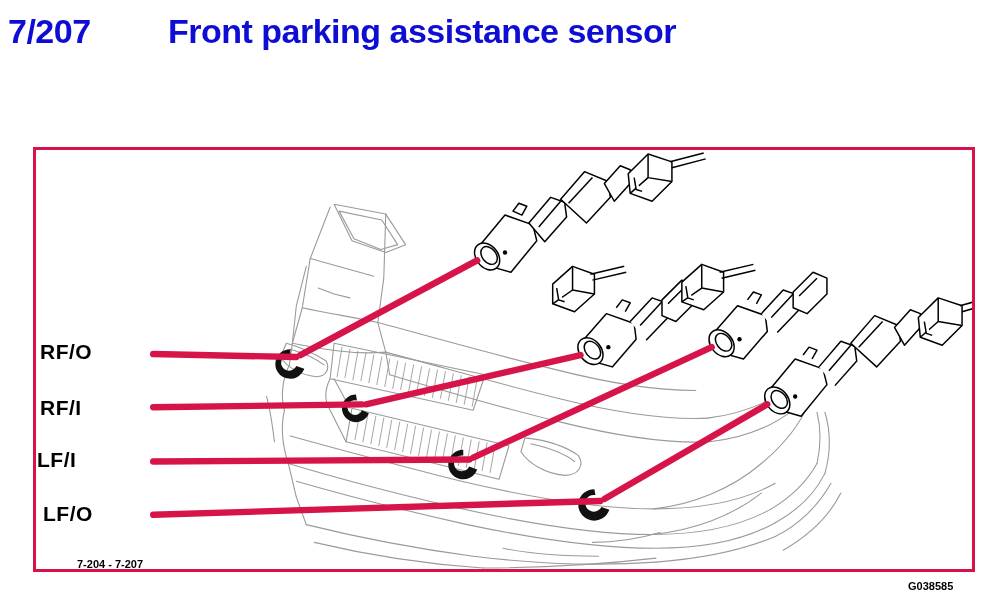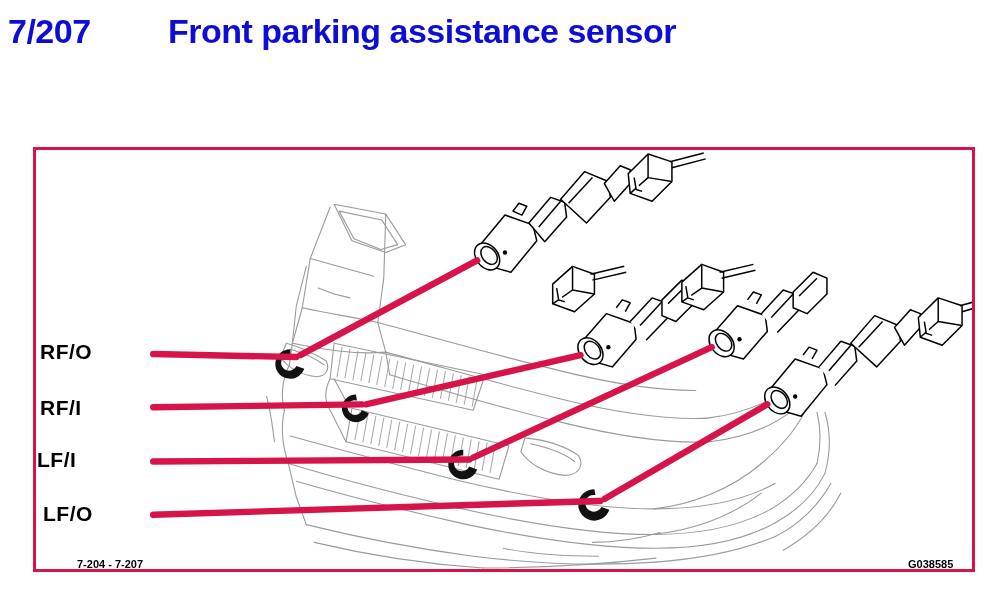--- a/index.html
+++ b/index.html
@@ -79,21 +79,21 @@
     top: 558px;
     font-size: 11px;
     font-weight: bold;
     color: #000000;
     white-space: nowrap;
     margin-left: 33px;
   }
   #footer-right {
     position: absolute;
     left: 908px;
-    top: 558px;
+    top: 580px;
     font-size: 11px;
     font-weight: bold;
     color: #000000;
     white-space: nowrap;
   }
 </style>
 </head>
 <body>
 
 <div id="title-block">

